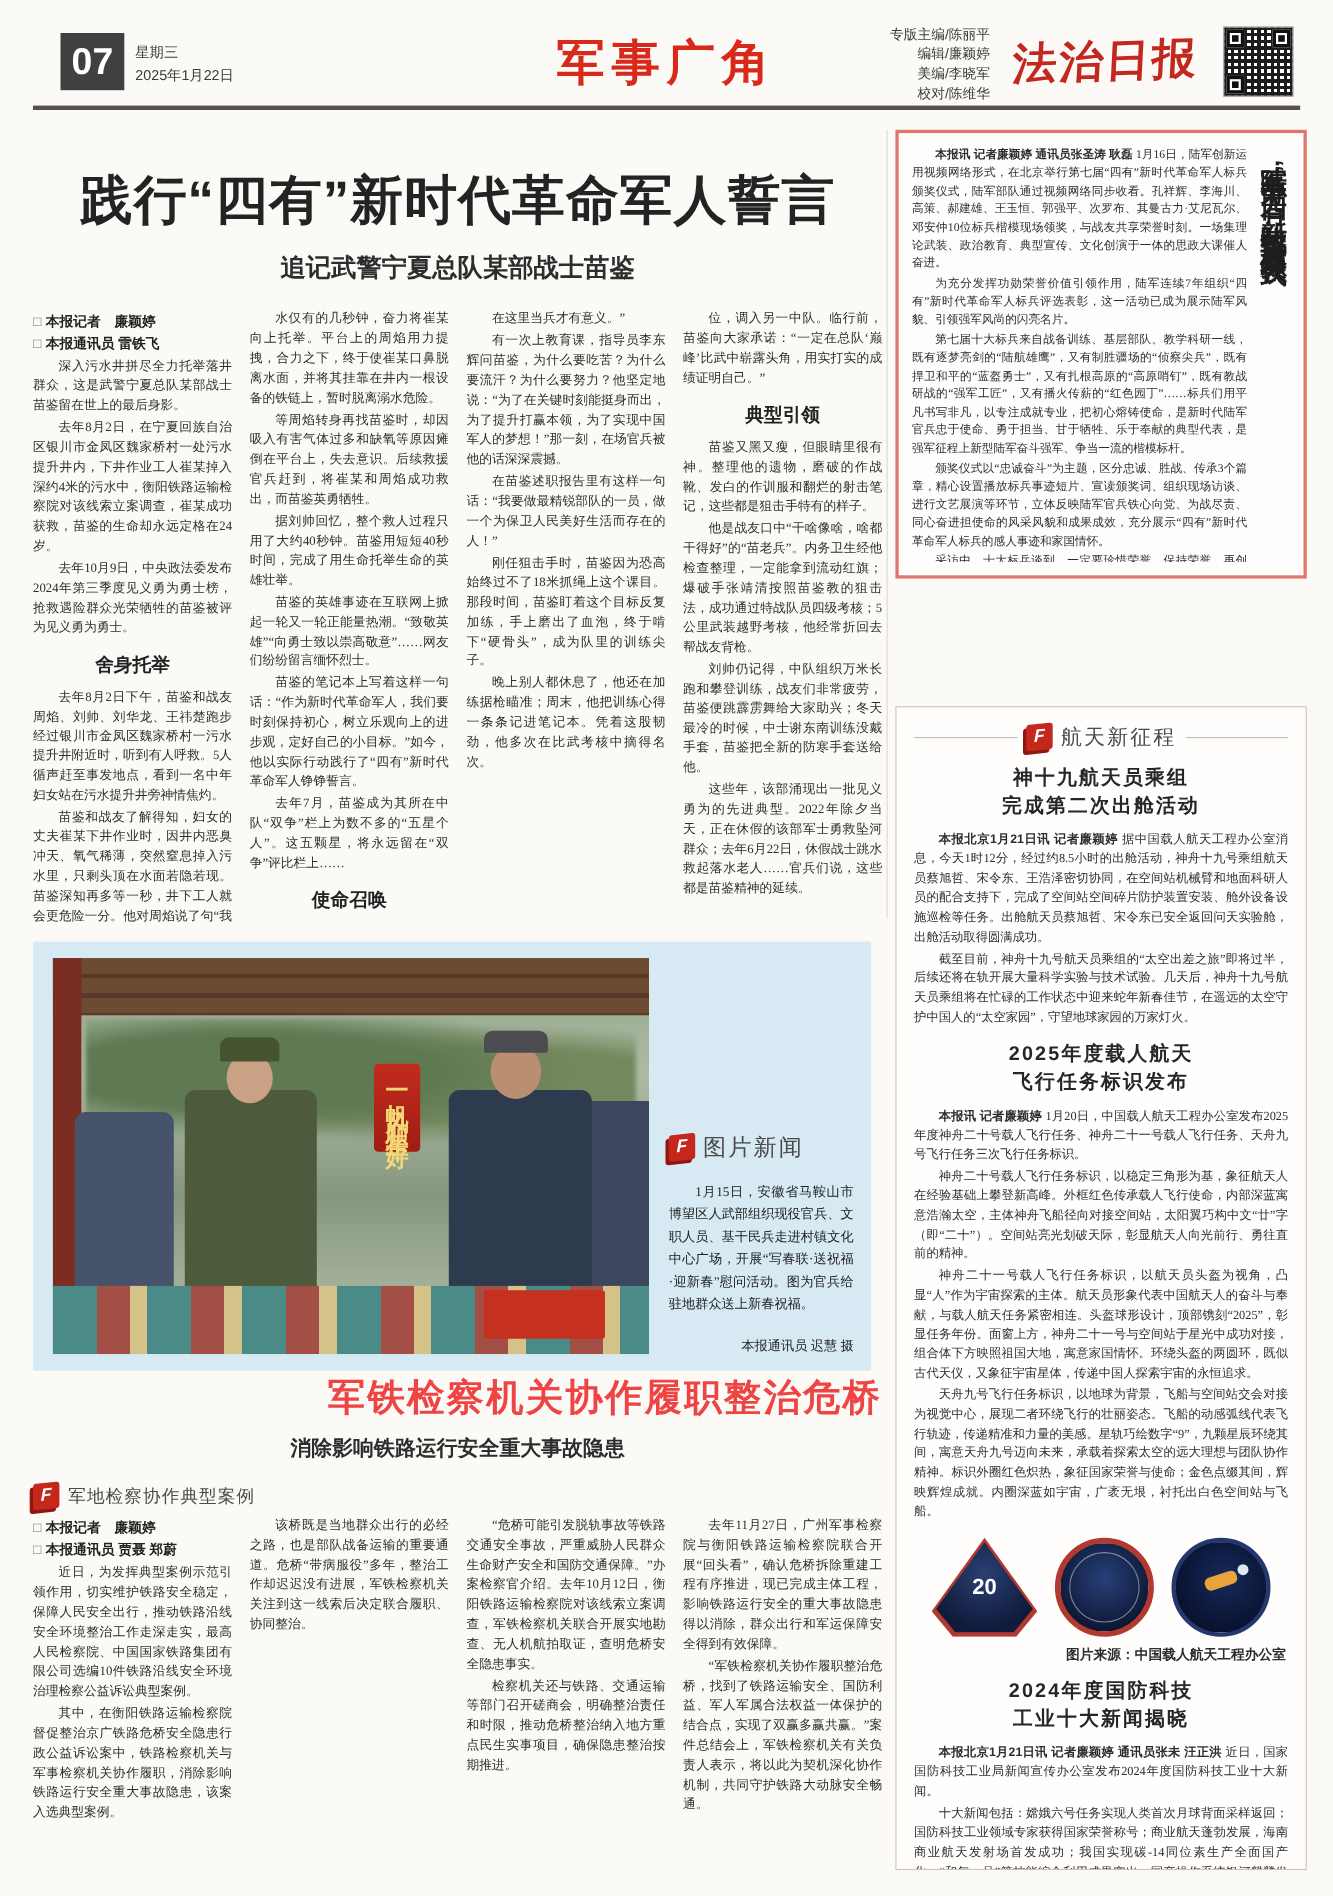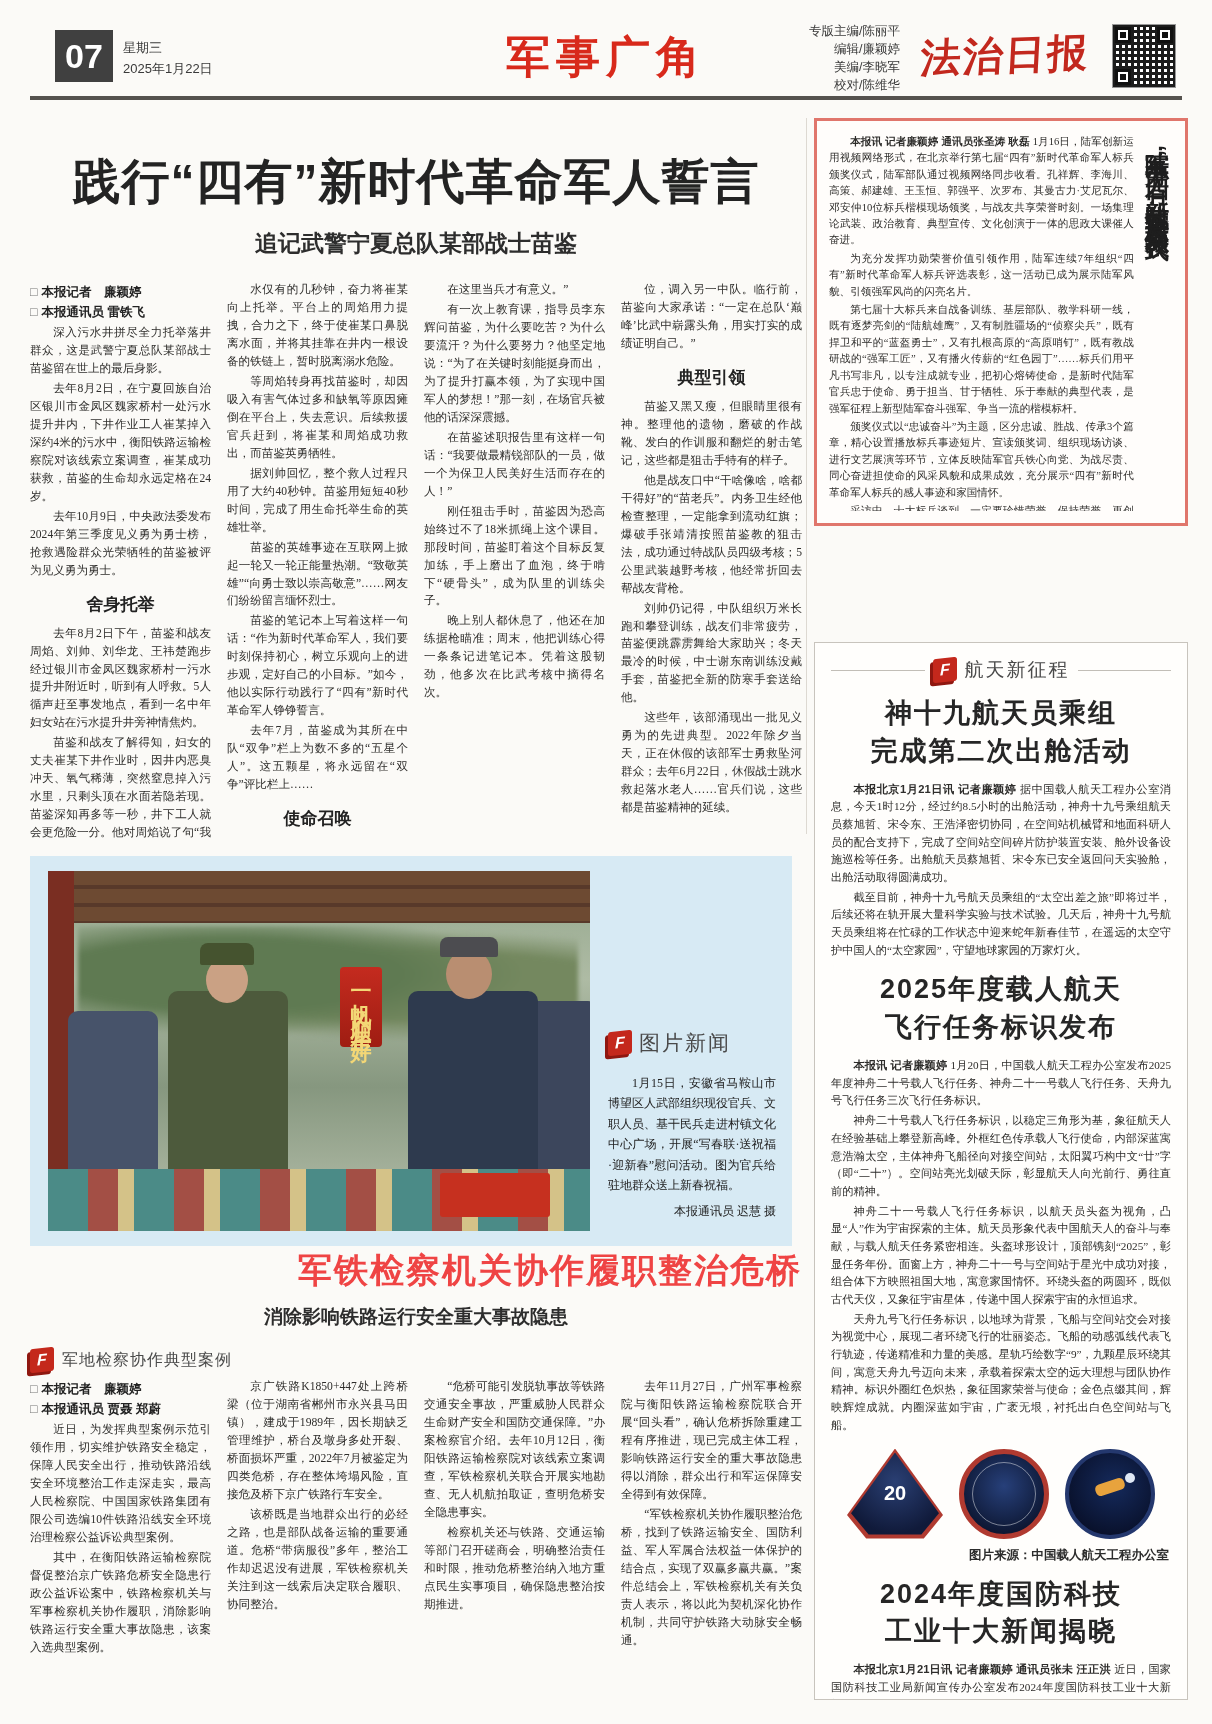--- a/index.html
+++ b/index.html
@@ -43,21 +43,21 @@
   .army-text { flex:1; overflow:hidden; }
   .army-text .para { font-size:10.6px; line-height:1.55; }
   .army-vtitle { writing-mode:vertical-rl; font-family:"Liberation Sans",sans-serif; font-weight:bold; font-size:24px;
                  line-height:1.3; letter-spacing:3px; color:#1e1e1e; height:100%; }
 
   
   .space-box { position:absolute; left:814px; top:642px; width:374px; height:1058px; border:1px solid #c8c4bd; background:#fffefc; padding:14px 16px; overflow:hidden; }
   .sect-row { display:flex; align-items:center; justify-content:center; gap:8px; margin-bottom:10px; }
   .sect-row .line { flex:1; height:1px; background:#c2beb7; }
   .sect-label { font-family:"Liberation Sans",sans-serif; font-size:19px; color:#4a4a4a; letter-spacing:2px; white-space:nowrap; }
-  .space-h { text-align:center; font-family:"Liberation Sans",sans-serif; font-weight:bold; font-size:27px; line-height:1.4; color:#262626; margin:12px 0 10px; letter-spacing:2px; }
+  .space-h { text-align:center; font-family:"Liberation Sans",sans-serif; font-weight:bold; font-size:18px; line-height:1.4; color:#262626; margin:12px 0 10px; letter-spacing:2px; }
   .space-box .para { font-size:11.2px; line-height:1.58; }
   .patch-row { display:flex; align-items:center; justify-content:center; gap:16px; margin:14px 0 8px; }
   .patch-tri { position:relative; width:96px; height:90px; }
   .patch-tri .outer { position:absolute; inset:0; background:#b03a30; clip-path:polygon(50% 0,100% 74%,80% 100%,20% 100%,0 74%); }
   .patch-tri .inner { position:absolute; inset:4px; background:radial-gradient(circle at 50% 35%,#2a3f73,#101a3a 75%); clip-path:polygon(50% 0,100% 74%,80% 100%,20% 100%,0 74%);
                       display:flex; align-items:center; justify-content:center; color:#fff; font-family:"Liberation Sans",sans-serif; font-weight:bold; font-size:20px; }
   .patch-c { width:90px; height:90px; border-radius:50%; position:relative; }
   .patch-sz21 { border:5px solid #b03a30; background:radial-gradient(circle at 50% 40%,#27407a,#0d1733 75%); }
   .patch-sz21::after { content:""; position:absolute; inset:8px; border:1px solid rgba(255,255,255,.45); border-radius:50%; }
   .patch-tz9 { border:4px solid #24386e; background:radial-gradient(circle at 55% 40%,#152a5c,#080f28 80%); }
@@ -86,21 +86,21 @@
   .photo .bystander2 { left:480px; top:130px; width:70px; height:240px; background:#3c465c; }
   .photo .table { position:absolute; left:0; bottom:0; width:100%; height:62px;
                   background:repeating-linear-gradient(90deg,#3f8e8a 0 40px,#b44b3e 40px 70px,#d8c27a 70px 86px); filter:saturate(.8); }
   .photo .redpaper { position:absolute; right:40px; bottom:14px; width:110px; height:44px; background:#c6301f; border-radius:3px; }
   .couplet { position:absolute; left:292px; top:96px; writing-mode:vertical-rl; background:linear-gradient(#c42b1f,#9f1d12);
              color:#f3d776; font-size:21px; padding:12px 7px; letter-spacing:8px; border-radius:4px; font-weight:bold; }
   .photo-caption-col { position:absolute; left:578px; top:15px; width:168px; height:362px; }
   .pc-label-row { display:flex; align-items:center; gap:7px; margin-top:158px; }
   .pc-label { font-family:"Liberation Sans",sans-serif; font-size:21px; color:#4a4a4a; letter-spacing:2px; }
   .pc-text { margin-top:16px; font-size:12px; line-height:1.7; text-align:justify; text-indent:2em; color:#222; }
-  .pc-credit { margin-top:8px; font-size:12px; text-align:right; color:#222; }
+  .pc-credit { margin-top:20px; font-size:12px; text-align:right; color:#222; }
 
   
   .cube { width:24px; height:24px; background:#c4281c; border-radius:3px; transform:skewY(-6deg);
           display:flex; align-items:center; justify-content:center; box-shadow:-3px 3px 0 #8f1710; flex:0 0 auto; }
   .cube span { color:#fff; font-weight:bold; font-style:italic; font-family:"Liberation Sans",sans-serif; font-size:16px; }
 
   
   .rail-art { position:absolute; left:30px; top:1248px; width:772px; height:456px; }
   .rail-headline { text-align:right; font-family:"Liberation Sans",sans-serif; font-weight:bold; font-size:34px; color:#ef4444; letter-spacing:2px; }
   .rail-sub { text-align:center; font-family:"Liberation Sans",sans-serif; font-weight:bold; font-size:19px; color:#2d2d2d; margin-top:10px; }
@@ -283,21 +283,20 @@
       <div class="lbl">军地检察协作典型案例</div>
     </div>
     <div class="rail-cols">
       <div class="rcol">
           <div class="byline-line"><span class="sq">□</span>本报记者　廉颖婷</div>
           <div class="byline-line"><span class="sq">□</span>本报通讯员 贾聂 郑蔚</div>
           <p class="para">近日，为发挥典型案例示范引领作用，切实维护铁路安全稳定，保障人民安全出行，推动铁路沿线安全环境整治工作走深走实，最高人民检察院、中国国家铁路集团有限公司选编10件铁路沿线安全环境治理检察公益诉讼典型案例。</p>
           <p class="para">其中，在衡阳铁路运输检察院督促整治京广铁路危桥安全隐患行政公益诉讼案中，铁路检察机关与军事检察机关协作履职，消除影响铁路运行安全重大事故隐患，该案入选典型案例。</p>
         </div>
       <div class="rcol">
-          <p class="para">京广铁路K1850+447处上跨桥梁（位于湖南省郴州市永兴县马田镇），建成于1989年，因长期缺乏管理维护，桥台及墩身多处开裂、桥面损坏严重，2022年7月被鉴定为四类危桥，存在整体垮塌风险，直接危及桥下京广铁路行车安全。</p>
           <p class="para">该桥既是当地群众出行的必经之路，也是部队战备运输的重要通道。危桥“带病服役”多年，整治工作却迟迟没有进展，军铁检察机关关注到这一线索后决定联合履职、协同整治。</p>
         </div>
       <div class="rcol">
           <p class="para">“危桥可能引发脱轨事故等铁路交通安全事故，严重威胁人民群众生命财产安全和国防交通保障。”办案检察官介绍。去年10月12日，衡阳铁路运输检察院对该线索立案调查，军铁检察机关联合开展实地勘查、无人机航拍取证，查明危桥安全隐患事实。</p>
           <p class="para">检察机关还与铁路、交通运输等部门召开磋商会，明确整治责任和时限，推动危桥整治纳入地方重点民生实事项目，确保隐患整治按期推进。</p>
         </div>
       <div class="rcol">
           <p class="para">去年11月27日，广州军事检察院与衡阳铁路运输检察院联合开展“回头看”，确认危桥拆除重建工程有序推进，现已完成主体工程，影响铁路运行安全的重大事故隐患得以消除，群众出行和军运保障安全得到有效保障。</p>
           <p class="para">“军铁检察机关协作履职整治危桥，找到了铁路运输安全、国防利益、军人军属合法权益一体保护的结合点，实现了双赢多赢共赢。”案件总结会上，军铁检察机关有关负责人表示，将以此为契机深化协作机制，共同守护铁路大动脉安全畅通。</p>
         </div>

